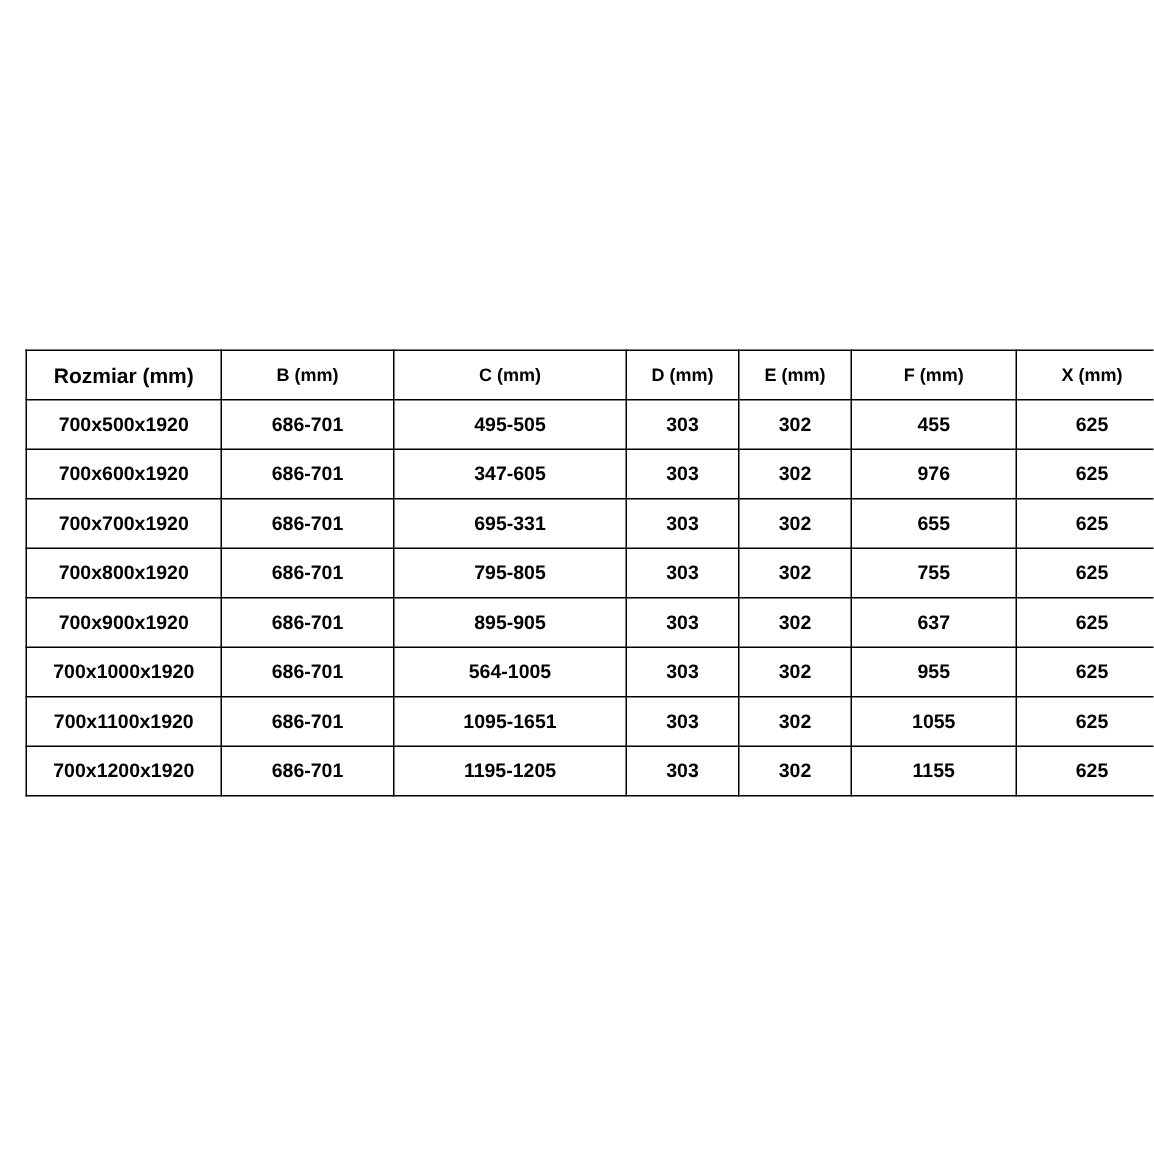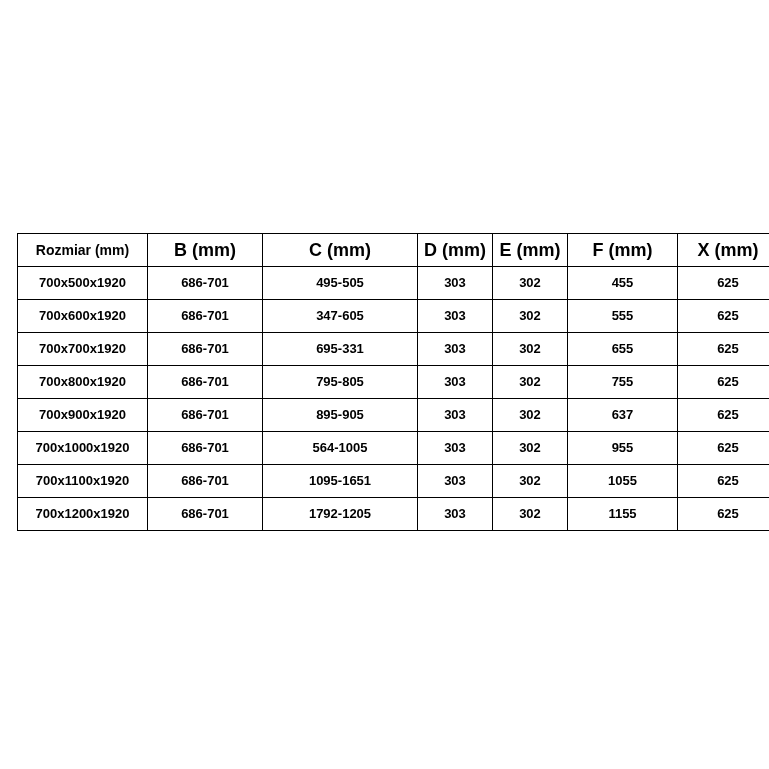--- a/index.html
+++ b/index.html
@@ -38,21 +38,21 @@
     vertical-align: middle;
     font-size: 13px;
     font-weight: bold;
     padding: 0;
     height: 32px;
     line-height: 32px;
     white-space: nowrap;
     color: #000000;
   }
   table.spec thead th {
-    font-size: 18px;
+    font-size: 12px;
   }
   table.spec thead th.col-rozmiar {
     font-size: 14px;
   }
   
   col.c-rozmiar { width: 130px; }
   col.c-b       { width: 115px; }
   col.c-c       { width: 155px; }
   col.c-d       { width: 75px; }
   col.c-e       { width: 75px; }
@@ -94,21 +94,21 @@
           <td>302</td>
           <td>455</td>
           <td>625</td>
         </tr>
         <tr>
           <td>700x600x1920</td>
           <td>686-701</td>
           <td>347-605</td>
           <td>303</td>
           <td>302</td>
-          <td>555</td>
+          <td>976</td>
           <td>625</td>
         </tr>
         <tr>
           <td>700x700x1920</td>
           <td>686-701</td>
           <td>695-331</td>
           <td>303</td>
           <td>302</td>
           <td>655</td>
           <td>625</td>
@@ -145,21 +145,21 @@
           <td>686-701</td>
           <td>1095-1651</td>
           <td>303</td>
           <td>302</td>
           <td>1055</td>
           <td>625</td>
         </tr>
         <tr>
           <td>700x1200x1920</td>
           <td>686-701</td>
-          <td>1792-1205</td>
+          <td>1195-1205</td>
           <td>303</td>
           <td>302</td>
           <td>1155</td>
           <td>625</td>
         </tr>
       </tbody>
     </table>
   </div>
 </div>
 

